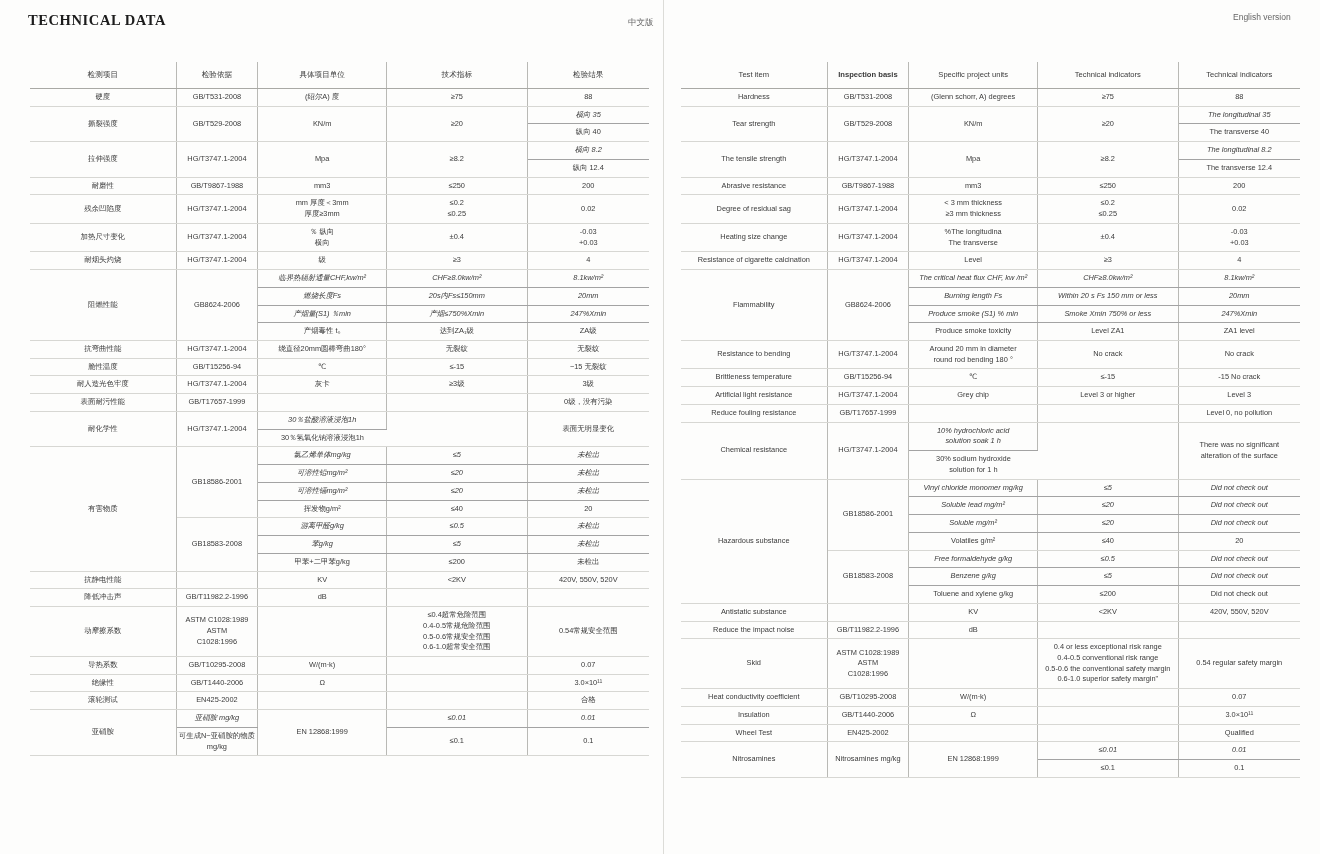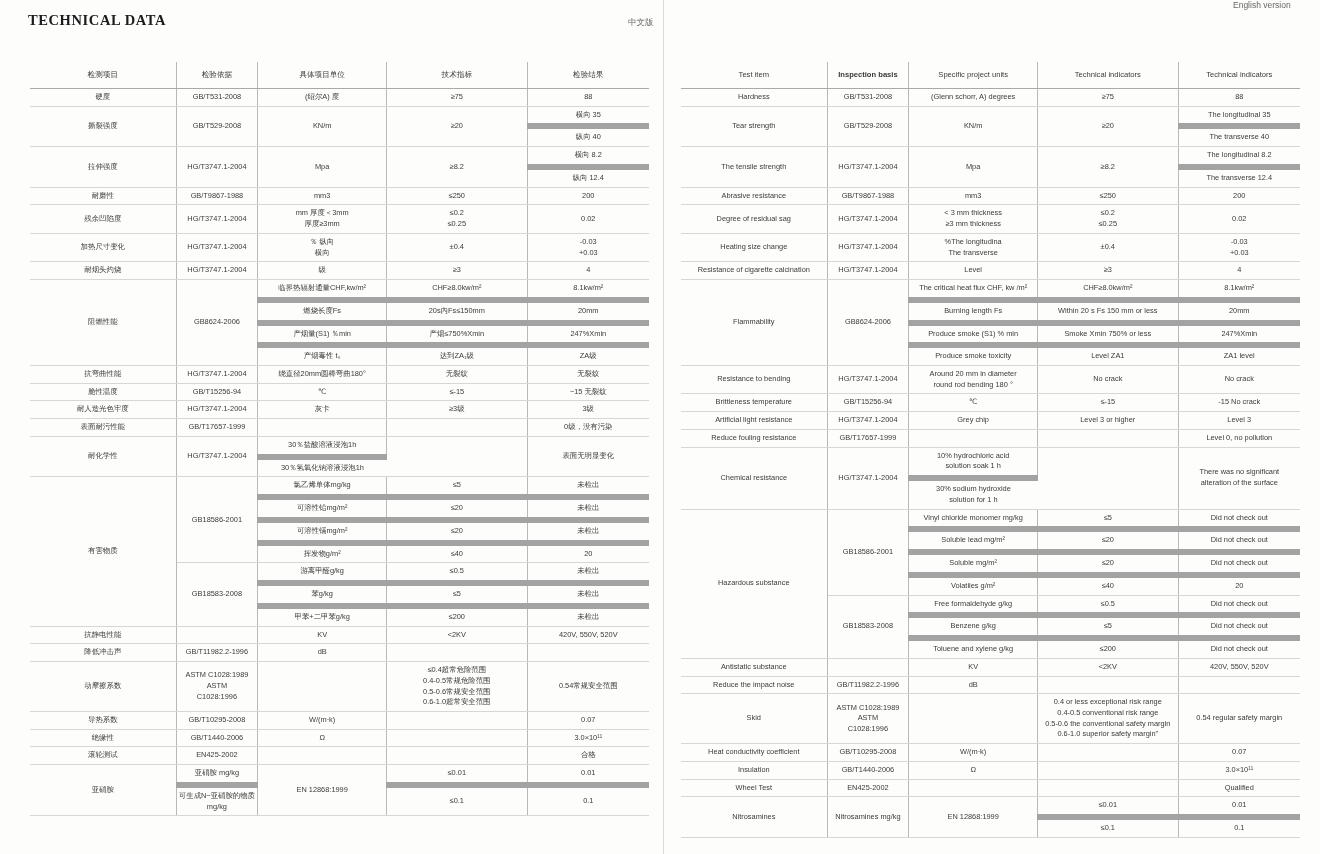--- a/index.html
+++ b/index.html
@@ -20,21 +20,21 @@
     background:#dcdcd8;
   }
 
   .head-title {
     position:absolute; left:28px; top:12px;
     font-family:"Liberation Serif","DejaVu Serif",serif;
     font-weight:bold; font-size:14.5px; letter-spacing:.6px;
     color:#1c1c1c;
   }
   .lang-cn { position:absolute; left:628px; top:17px; font-size:8.5px; color:#666; }
-  .lang-en { position:absolute; left:1233px; top:0; font-size:8.5px; color:#666; }
+  .lang-en { position:absolute; left:1233px; top:12px; font-size:8.5px; color:#666; }
 
   .tbl-wrap { position:absolute; top:62px; }
   .tbl-wrap.left  { left:30px;  width:619px; }
   .tbl-wrap.right { left:681px; width:619px; }
 
   table.dt {
     width:100%;
     border-collapse:collapse;
     table-layout:fixed;
     font-size:7.4px;
@@ -51,21 +51,21 @@
   }
   table.dt td:last-child, table.dt th:last-child { border-right:none; }
   table.dt thead th {
     border-bottom:1px solid #a9a9a5;
     padding:7px 2px 8px;
     font-size:7.6px;
     color:#3a3a3a;
   }
   table.dt tbody tr:last-child td { border-bottom:1px solid #d7d7d3; }
   
-  table.dt td.sub { border-bottom:6px solid #a3a3a3; }
+  table.dt td.sub { border-bottom:1px solid #a3a3a3;font-style:italic; }
   .ml { white-space:pre-line; }
 </style>
 </head>
 <body>
 
 <div class="page">
 
   <div class="fold"></div>
 
   <div class="head-title">TECHNICAL DATA</div>

